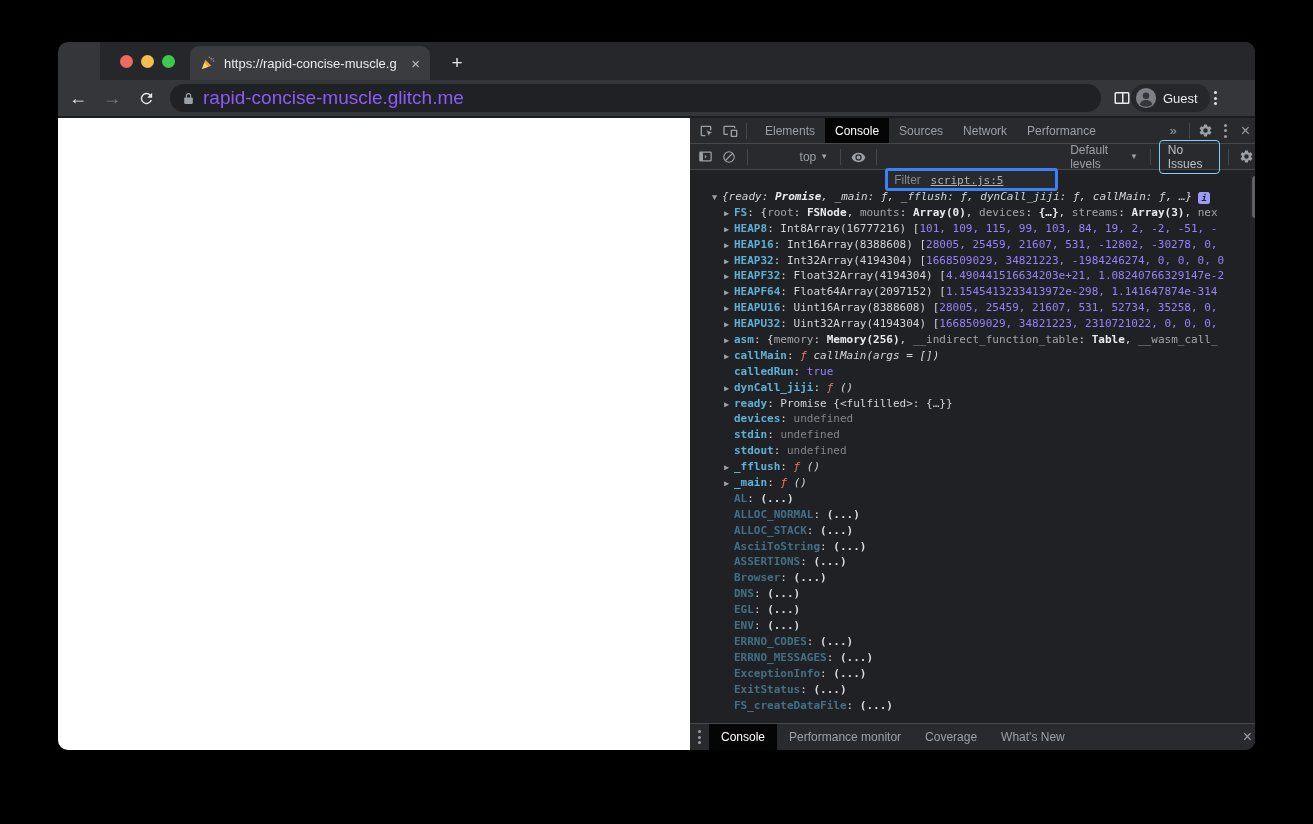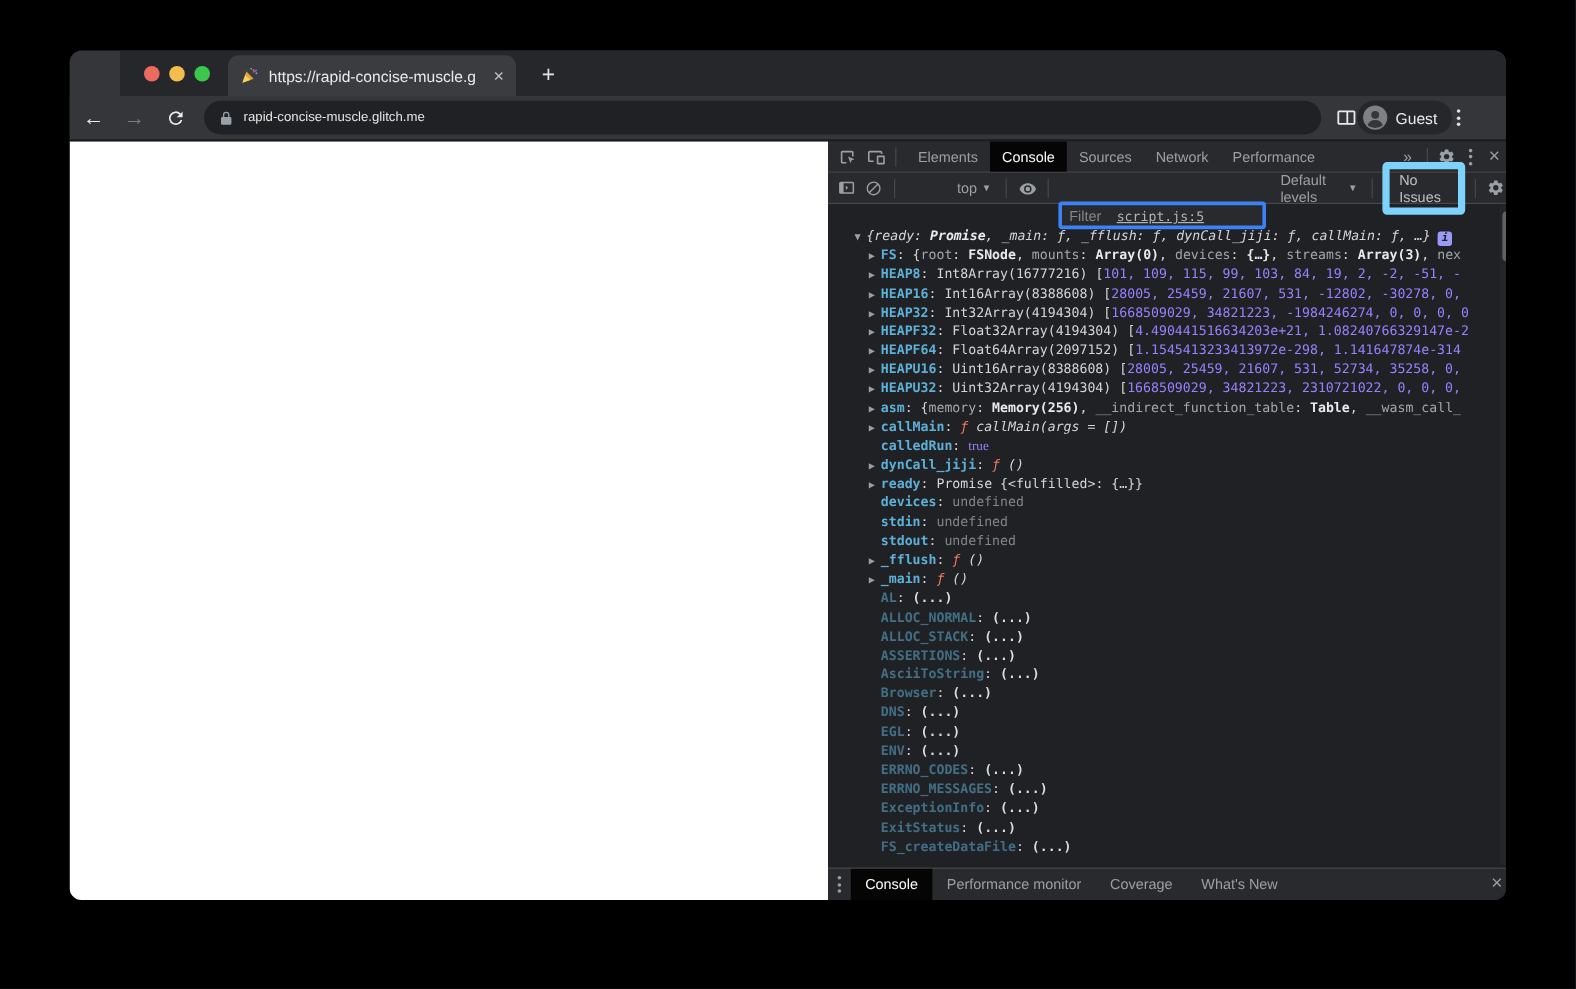--- a/index.html
+++ b/index.html
@@ -20,21 +20,21 @@
           display:flex;align-items:center;justify-content:center;border-radius:50%;}
   .strip-chevron{position:absolute;right:18px;top:11px;color:#dfe1e5;}
   
   .toolbar{position:absolute;left:0;top:38px;width:100%;height:38px;background:#35363a;
            border-bottom:2px solid #1c1d20;box-sizing:border-box;display:flex;align-items:center;}
   .navbtn{width:28px;height:28px;display:flex;align-items:center;justify-content:center;
           font-size:18px;color:#e8eaed;margin-left:6px;}
   .navbtn.fwd{color:#797d82;}
   .omnibox{margin-left:10px;width:931px;height:28px;background:#202124;border-radius:14px;
            display:flex;align-items:center;padding:0 12px;box-sizing:border-box;gap:8px;}
-  .url{color:#e5e5e5;font-size:11px;}
+  .url{color:#8b5cf6;font-size:19px;}
   .right-tools{display:flex;align-items:center;margin-left:12px;}
   .guest-pill{height:28px;background:#26272b;border-radius:14px;display:flex;align-items:center;
               gap:6px;padding:0 12px 0 4px;}
   .guest-label{color:#e8eaed;font-size:13px;}
   .vdots{display:flex;flex-direction:column;gap:2.5px;align-items:center;padding:0 4px;}
   .vdots i{width:3px;height:3px;border-radius:50%;background:#dfe1e5;display:block;}
   
   .content{position:absolute;left:0;top:76px;width:100%;height:632px;}
   .page{position:absolute;left:0;top:0;width:632px;height:632px;background:#fff;}
   
@@ -50,21 +50,21 @@
   .dt-right{display:flex;align-items:center;margin-right:4px;}
   .dt-x{color:#9aa0a6;font-size:16px;padding:0 8px;}
   
   .con-toolbar{position:absolute;left:0;top:26px;width:100%;height:26px;background:#292a2d;
                border-bottom:1px solid #47484a;box-sizing:border-box;display:flex;align-items:center;gap:4px;padding:0 6px;}
   .ddl{color:#9aa0a6;font-size:12px;display:flex;align-items:center;gap:4px;padding:0 4px;margin-left:40px;}
   .ddl .tri-dn{font-size:8px;}
   .filter{width:186px;height:17px;background:#292a2d;border:3px solid #3b82f6;border-radius:3px;
           color:#e8eaed;font-size:12px;padding:0 6px;font-family:"Liberation Sans",sans-serif;margin-top:46px;}
   .filter::placeholder{color:#84898e;}
-  .no-issues{border:6px solid #7dd3fc;border-radius:4px;color:#bdc1c6;font-size:12px;
+  .no-issues{border:1px solid #7dd3fc;border-radius:4px;color:#bdc1c6;font-size:12px;
              padding:2px 8px;background:transparent;}
   
   .con-out{position:absolute;left:0;top:52px;width:100%;height:553px;overflow:hidden;
            font-family:"DejaVu Sans Mono",monospace;font-size:11px;padding-top:3px;box-sizing:border-box;}
   .srcline{height:16px;line-height:16px;text-align:center;padding-right:18px;}
   .srclink{color:#aeb4ba;text-decoration:underline;font-size:11px;}
   .crow{height:15.9px;line-height:15.9px;white-space:pre;overflow:hidden;padding-left:22px;}
   .crow.lvl1{padding-left:34px;}
   .crow.lvl1.noarrow{padding-left:44px;}
   .tri{display:inline-block;width:10px;color:#9aa0a6;font-size:8.5px;}
@@ -72,21 +72,21 @@
   .seg-itb{color:#e8eaed;font-style:italic;font-weight:700;}
   .seg-ibox{display:inline-block;background:#9a9bf5;color:#202124;border-radius:2.5px;width:12px;
             height:12px;line-height:12px;text-align:center;font-style:italic;font-size:9px;
             margin-left:6px;vertical-align:-1px;font-weight:700;}
   .seg-k{color:var(--c-key,#5db0d7);font-weight:700;}
   .seg-kd{color:var(--c-key,#5db0d7);opacity:.55;font-weight:700;}
   .seg-t{color:#d5d5d9;}
   .seg-b{color:#e8eaed;font-weight:700;}
   .seg-pk{color:#a2a6ab;}
   .seg-n{color:var(--c-number,#9980ff);}
-  .seg-kw{color:var(--c-number,#9980ff);font-family:Liberation Serif, serif;}
+  .seg-kw{color:var(--c-number,#9980ff);}
   .seg-u{color:var(--c-muted,#81868b);}
   .seg-fn{color:var(--c-function,#ee7a61);font-style:italic;}
   .seg-sig{color:#d5d5d9;font-style:italic;}
   .seg-dots{color:#dadce0;font-weight:700;}
   
   .scrollbar{position:absolute;right:1px;top:54px;width:11px;height:549px;background:#242528;}
   .thumb{position:absolute;left:2px;top:4px;width:7px;height:42px;background:#606165;border-radius:4px;}
   
   .drawer{position:absolute;left:0;bottom:0;width:100%;height:27px;background:#292a2d;
           border-top:1px solid #47484a;box-sizing:border-box;display:flex;align-items:center;}
@@ -301,22 +301,22 @@
             <div class="crow lvl1"><span class="tri">▶</span><span class="seg-k">dynCall_jiji</span><span class="seg-t">: </span><span class="seg-fn">ƒ </span><span class="seg-sig">()</span></div>
             <div class="crow lvl1"><span class="tri">▶</span><span class="seg-k">ready</span><span class="seg-t">: Promise {&lt;fulfilled&gt;: {…}}</span></div>
             <div class="crow lvl1 noarrow"><span class="seg-k">devices</span><span class="seg-t">: </span><span class="seg-u">undefined</span></div>
             <div class="crow lvl1 noarrow"><span class="seg-k">stdin</span><span class="seg-t">: </span><span class="seg-u">undefined</span></div>
             <div class="crow lvl1 noarrow"><span class="seg-k">stdout</span><span class="seg-t">: </span><span class="seg-u">undefined</span></div>
             <div class="crow lvl1"><span class="tri">▶</span><span class="seg-k">_fflush</span><span class="seg-t">: </span><span class="seg-fn">ƒ </span><span class="seg-sig">()</span></div>
             <div class="crow lvl1"><span class="tri">▶</span><span class="seg-k">_main</span><span class="seg-t">: </span><span class="seg-fn">ƒ </span><span class="seg-sig">()</span></div>
             <div class="crow lvl1 noarrow"><span class="seg-kd">AL</span><span class="seg-t">: </span><span class="seg-dots">(...)</span></div>
             <div class="crow lvl1 noarrow"><span class="seg-kd">ALLOC_NORMAL</span><span class="seg-t">: </span><span class="seg-dots">(...)</span></div>
             <div class="crow lvl1 noarrow"><span class="seg-kd">ALLOC_STACK</span><span class="seg-t">: </span><span class="seg-dots">(...)</span></div>
+            <div class="crow lvl1 noarrow"><span class="seg-kd">AsciiToString</span><span class="seg-t">: </span><span class="seg-dots">(...)</span></div>
             <div class="crow lvl1 noarrow"><span class="seg-kd">ASSERTIONS</span><span class="seg-t">: </span><span class="seg-dots">(...)</span></div>
-            <div class="crow lvl1 noarrow"><span class="seg-kd">AsciiToString</span><span class="seg-t">: </span><span class="seg-dots">(...)</span></div>
             <div class="crow lvl1 noarrow"><span class="seg-kd">Browser</span><span class="seg-t">: </span><span class="seg-dots">(...)</span></div>
             <div class="crow lvl1 noarrow"><span class="seg-kd">DNS</span><span class="seg-t">: </span><span class="seg-dots">(...)</span></div>
             <div class="crow lvl1 noarrow"><span class="seg-kd">EGL</span><span class="seg-t">: </span><span class="seg-dots">(...)</span></div>
             <div class="crow lvl1 noarrow"><span class="seg-kd">ENV</span><span class="seg-t">: </span><span class="seg-dots">(...)</span></div>
             <div class="crow lvl1 noarrow"><span class="seg-kd">ERRNO_CODES</span><span class="seg-t">: </span><span class="seg-dots">(...)</span></div>
             <div class="crow lvl1 noarrow"><span class="seg-kd">ERRNO_MESSAGES</span><span class="seg-t">: </span><span class="seg-dots">(...)</span></div>
             <div class="crow lvl1 noarrow"><span class="seg-kd">ExceptionInfo</span><span class="seg-t">: </span><span class="seg-dots">(...)</span></div>
             <div class="crow lvl1 noarrow"><span class="seg-kd">ExitStatus</span><span class="seg-t">: </span><span class="seg-dots">(...)</span></div>
             <div class="crow lvl1 noarrow"><span class="seg-kd">FS_createDataFile</span><span class="seg-t">: </span><span class="seg-dots">(...)</span></div>
           </div>

